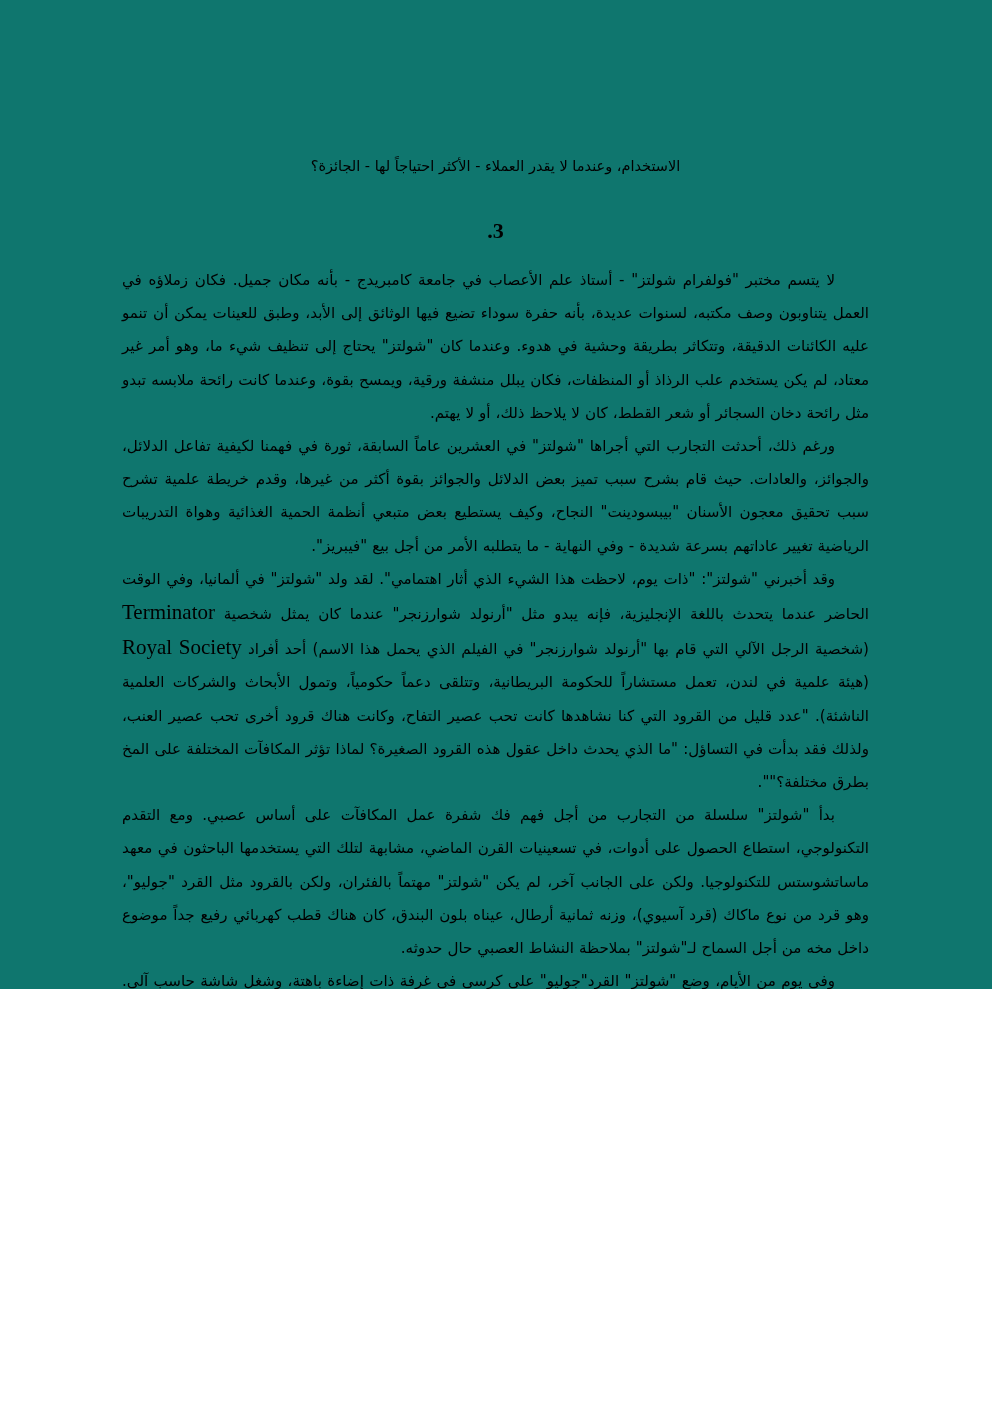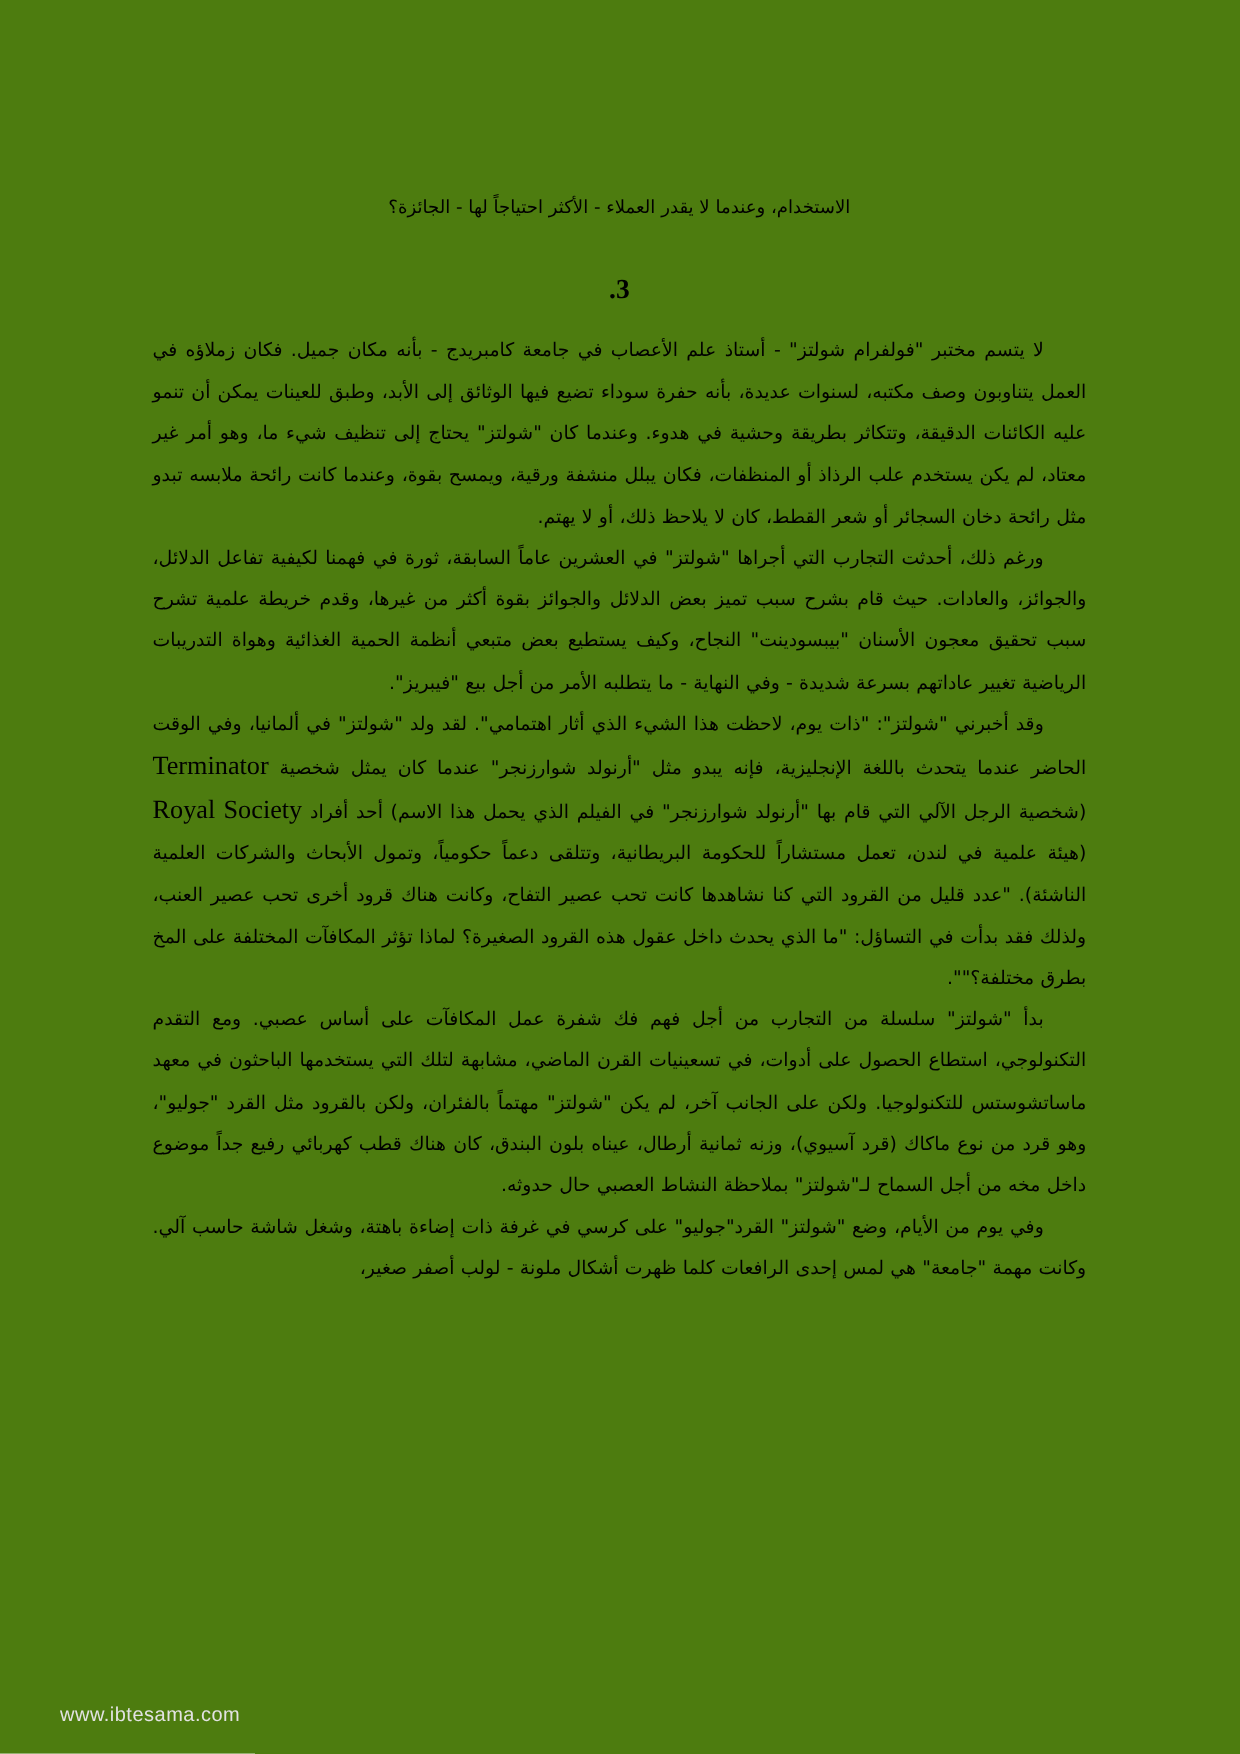--- a/index.html
+++ b/index.html
@@ -3,22 +3,22 @@
 <meta charset="utf-8">
 <style>
   html, body {
     margin: 0;
     padding: 0;
     background: #ffffff;
   }
   .page {
     position: relative;
     width: 992px;
-    height: 1403px;
-    background: #4d7c0f;
+    height: 989px;
+    background: #0f766e;
     overflow: hidden;
     font-family: "DejaVu Sans", "Liberation Sans", sans-serif;
     color: #000000;
   }
 
   
   .page-header {
     position: absolute;
     top: 158px;
     right: 123px;

